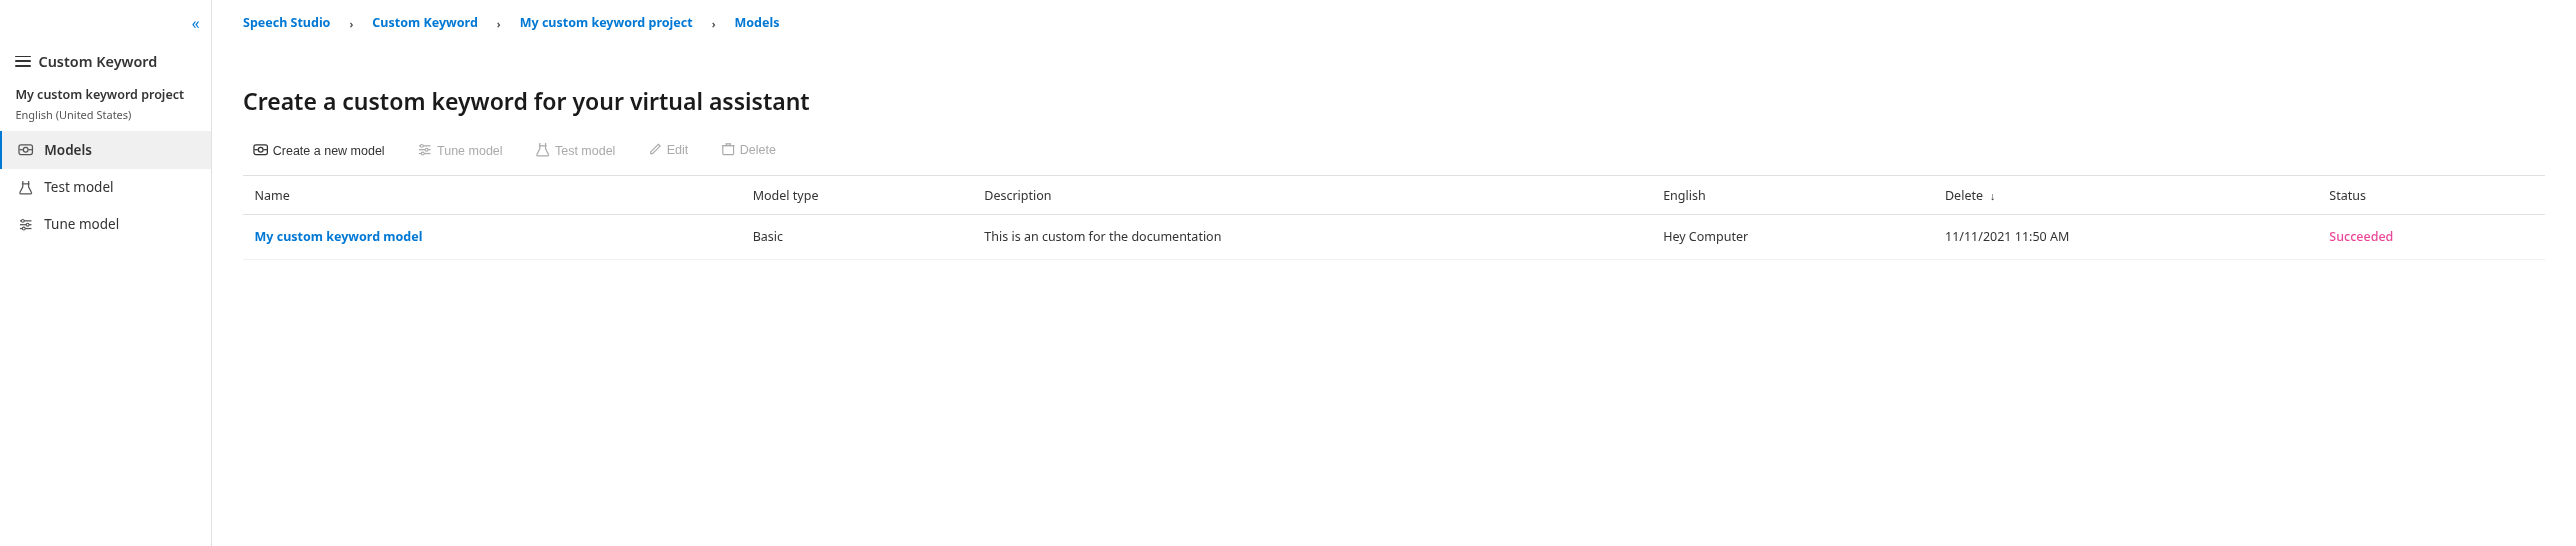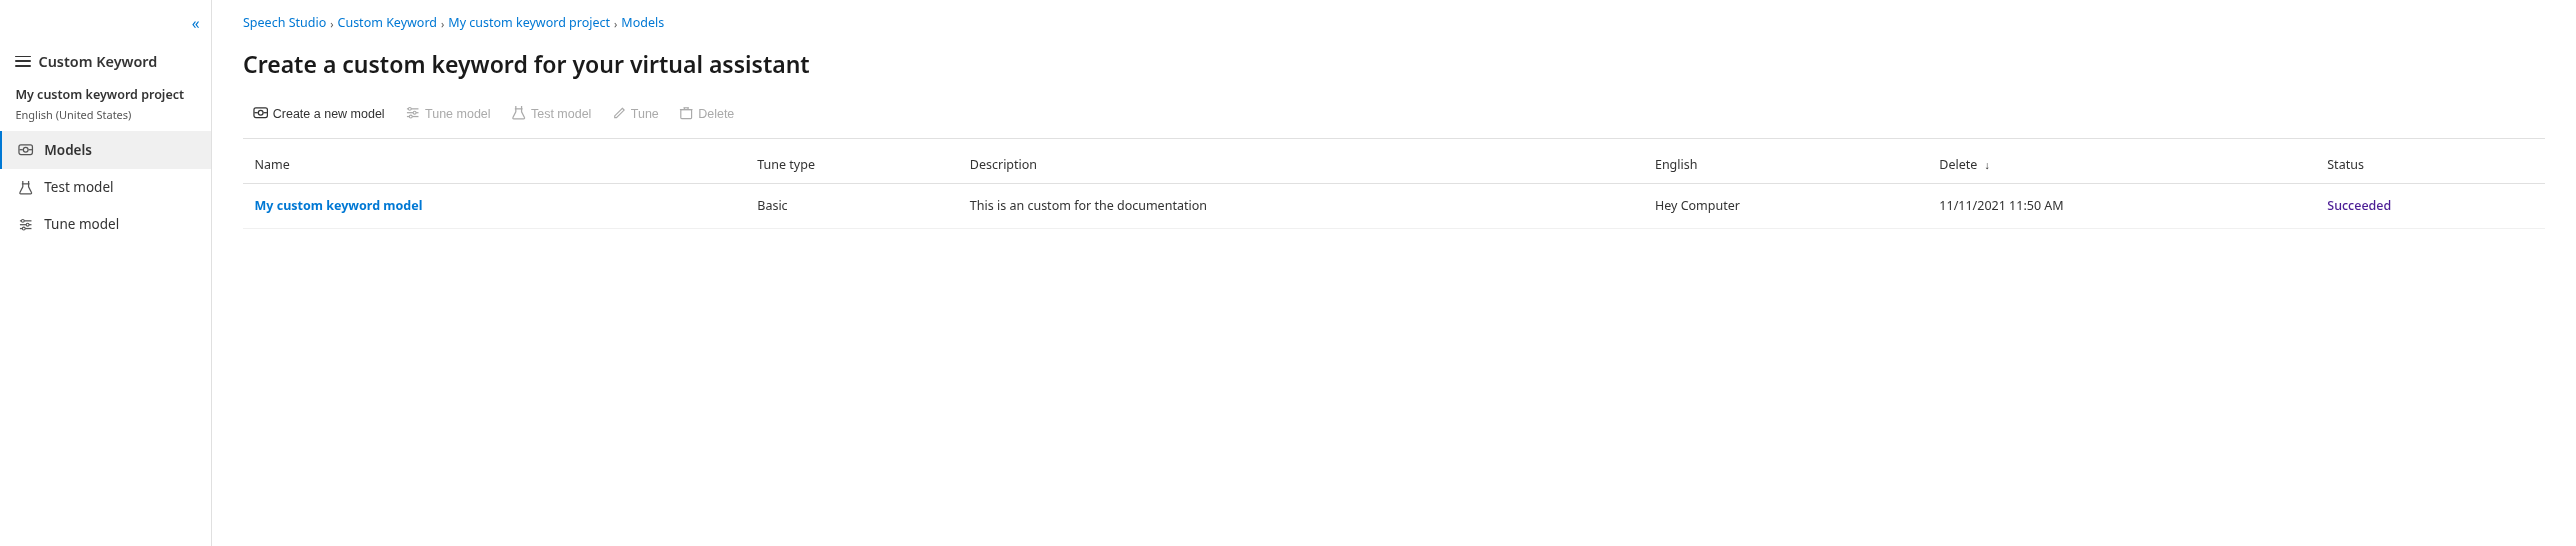--- a/index.html
+++ b/index.html
@@ -101,52 +101,54 @@
     .main {
       flex: 1;
       overflow: auto;
       padding: 0 31px 31px;
     }
 
     
     .breadcrumb {
       display: flex;
       align-items: flex-end;
-      gap: 4px;
+      gap: 19px;
       padding: 13.5px 0 17.3px;
       font-size: 12.5px;
       color: #0078d4;
+      font-weight: bold;
     }
     .breadcrumb a {
       color: #0078d4;
       text-decoration: none;
       cursor: pointer;
     }
     .breadcrumb .sep {
       color: #555;
       font-size: 10.6px;
     }
     .breadcrumb .current {
       color: #0078d4;
     }
 
     
     .page-title {
       font-size: 23px;
       font-weight: 600;
       color: #1a1a1a;
       margin-bottom: 19px;
+      margin-top: 37px;
     }
 
     
     .toolbar {
       display: flex;
-      align-items: flex-end;
-      gap: 1px;
-      margin-bottom: 7px;
+      align-items: flex-start;
+      gap: 13px;
+      margin-bottom: 1px;
       padding-bottom: 9.6px;
       border-bottom: 1px solid #e0e0e0;
     }
 
     .toolbar-btn {
       display: flex;
       align-items: center;
       gap: 4.8px;
       padding: 5.8px 9.6px;
       border: none;
@@ -190,21 +192,21 @@
     }
 
     .cell-link {
       color: #0078d4;
       text-decoration: none;
       cursor: pointer;
       font-weight: bold;
     }
 
     .status-succeeded {
-      color: #4c1d95;
+      color: #ec4899;
       font-weight: 500;
     }
 
     
     .icon-svg {
       width: 15.4px;
       height: 15.4px;
       display: inline-block;
       vertical-align: middle;
     }
@@ -316,21 +318,21 @@
       </span>
       <span>Test model</span>
     </button>
 
     <button class="toolbar-btn disabled">
       <span>
         <svg width="14.4" height="14.4" viewBox="0 0 16 16" fill="none" xmlns="http://www.w3.org/2000/svg">
           <path d="M11.5 2.5l2 2L5 13H3v-2L11.5 2.5z" stroke="#aaa" stroke-width="1.3" fill="none"></path>
         </svg>
       </span>
-      <span>Tune</span>
+      <span>Edit</span>
     </button>
 
     <button class="toolbar-btn disabled">
       <span>
         <svg width="14.4" height="14.4" viewBox="0 0 16 16" fill="none" xmlns="http://www.w3.org/2000/svg">
           <rect x="2" y="4" width="12" height="10" rx="1" stroke="#aaa" stroke-width="1.3" fill="none"></rect>
           <line x1="6" y1="4" x2="6" y2="2" stroke="#aaa" stroke-width="1.3"></line>
           <line x1="10" y1="4" x2="10" y2="2" stroke="#aaa" stroke-width="1.3"></line>
           <line x1="5" y1="2" x2="11" y2="2" stroke="#aaa" stroke-width="1.3"></line>
           <line x1="1" y1="4" x2="15" y2="4" stroke="#aaa" stroke-width="1.3"></line>
@@ -340,21 +342,21 @@
     </button>
   </div>
 
   <table class="data-table">
     <thead>
       <tr>
         <th>
           <span>Name</span>
         </th>
         <th>
-          <span>Tune type</span>
+          <span>Model type</span>
         </th>
         <th>
           <span>Description</span>
         </th>
         <th>
           <span>English</span>
         </th>
         <th>
           <span>Delete</span>
           <span class="sort-icon">↓</span>

